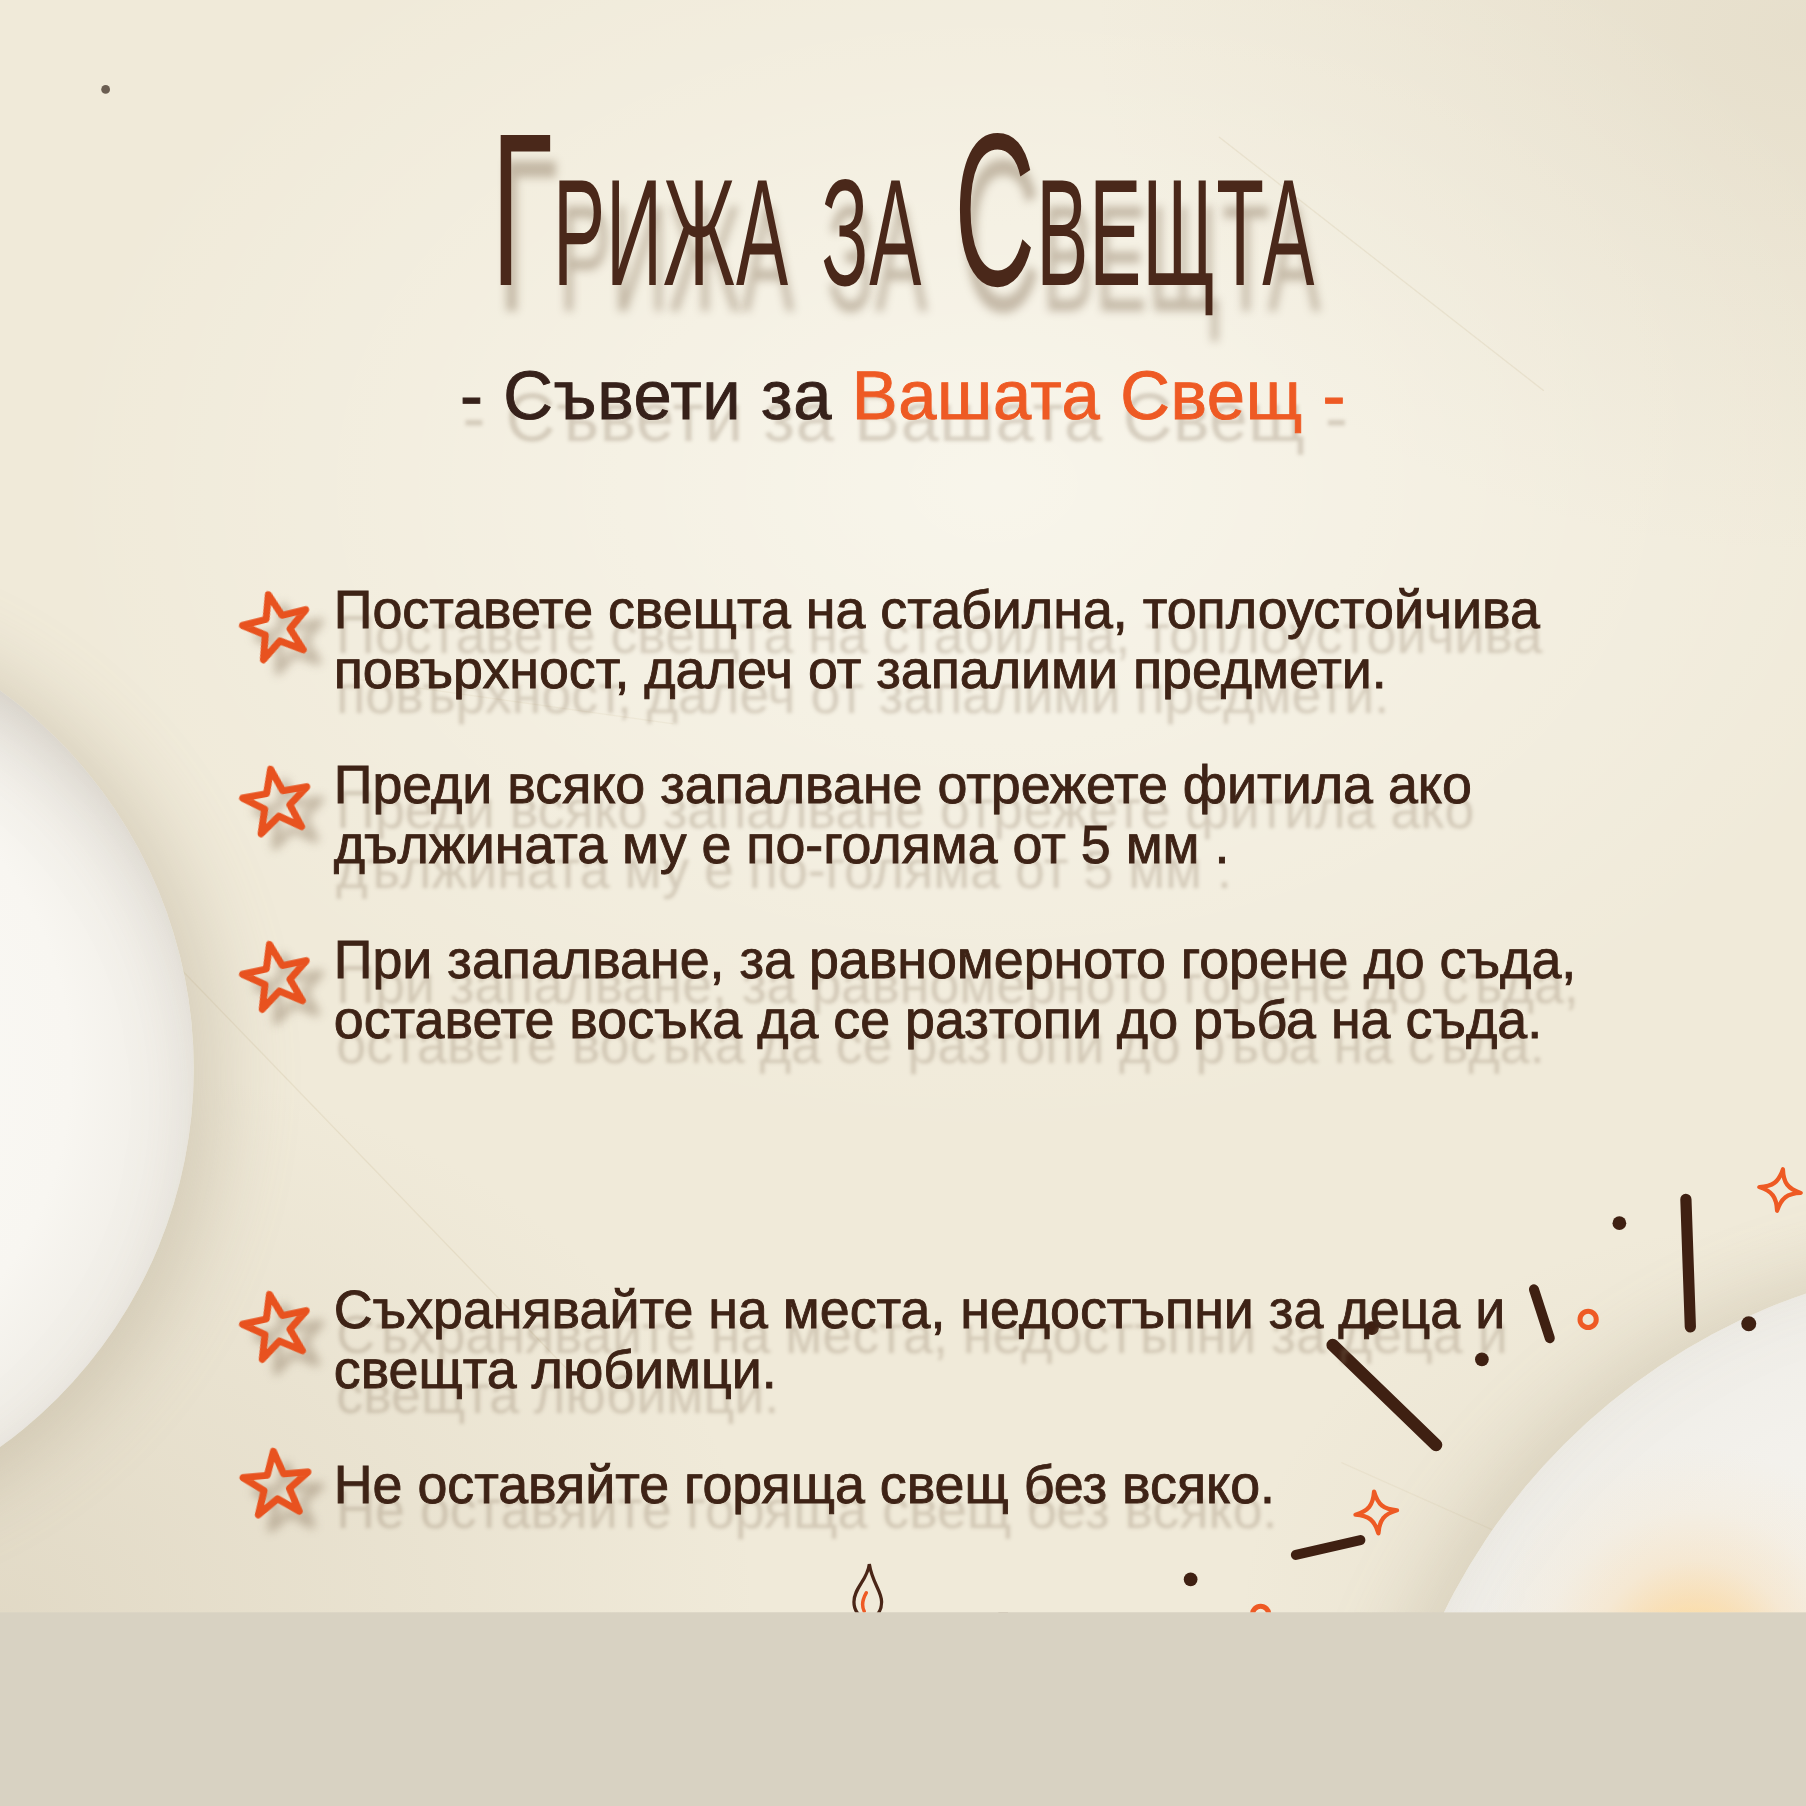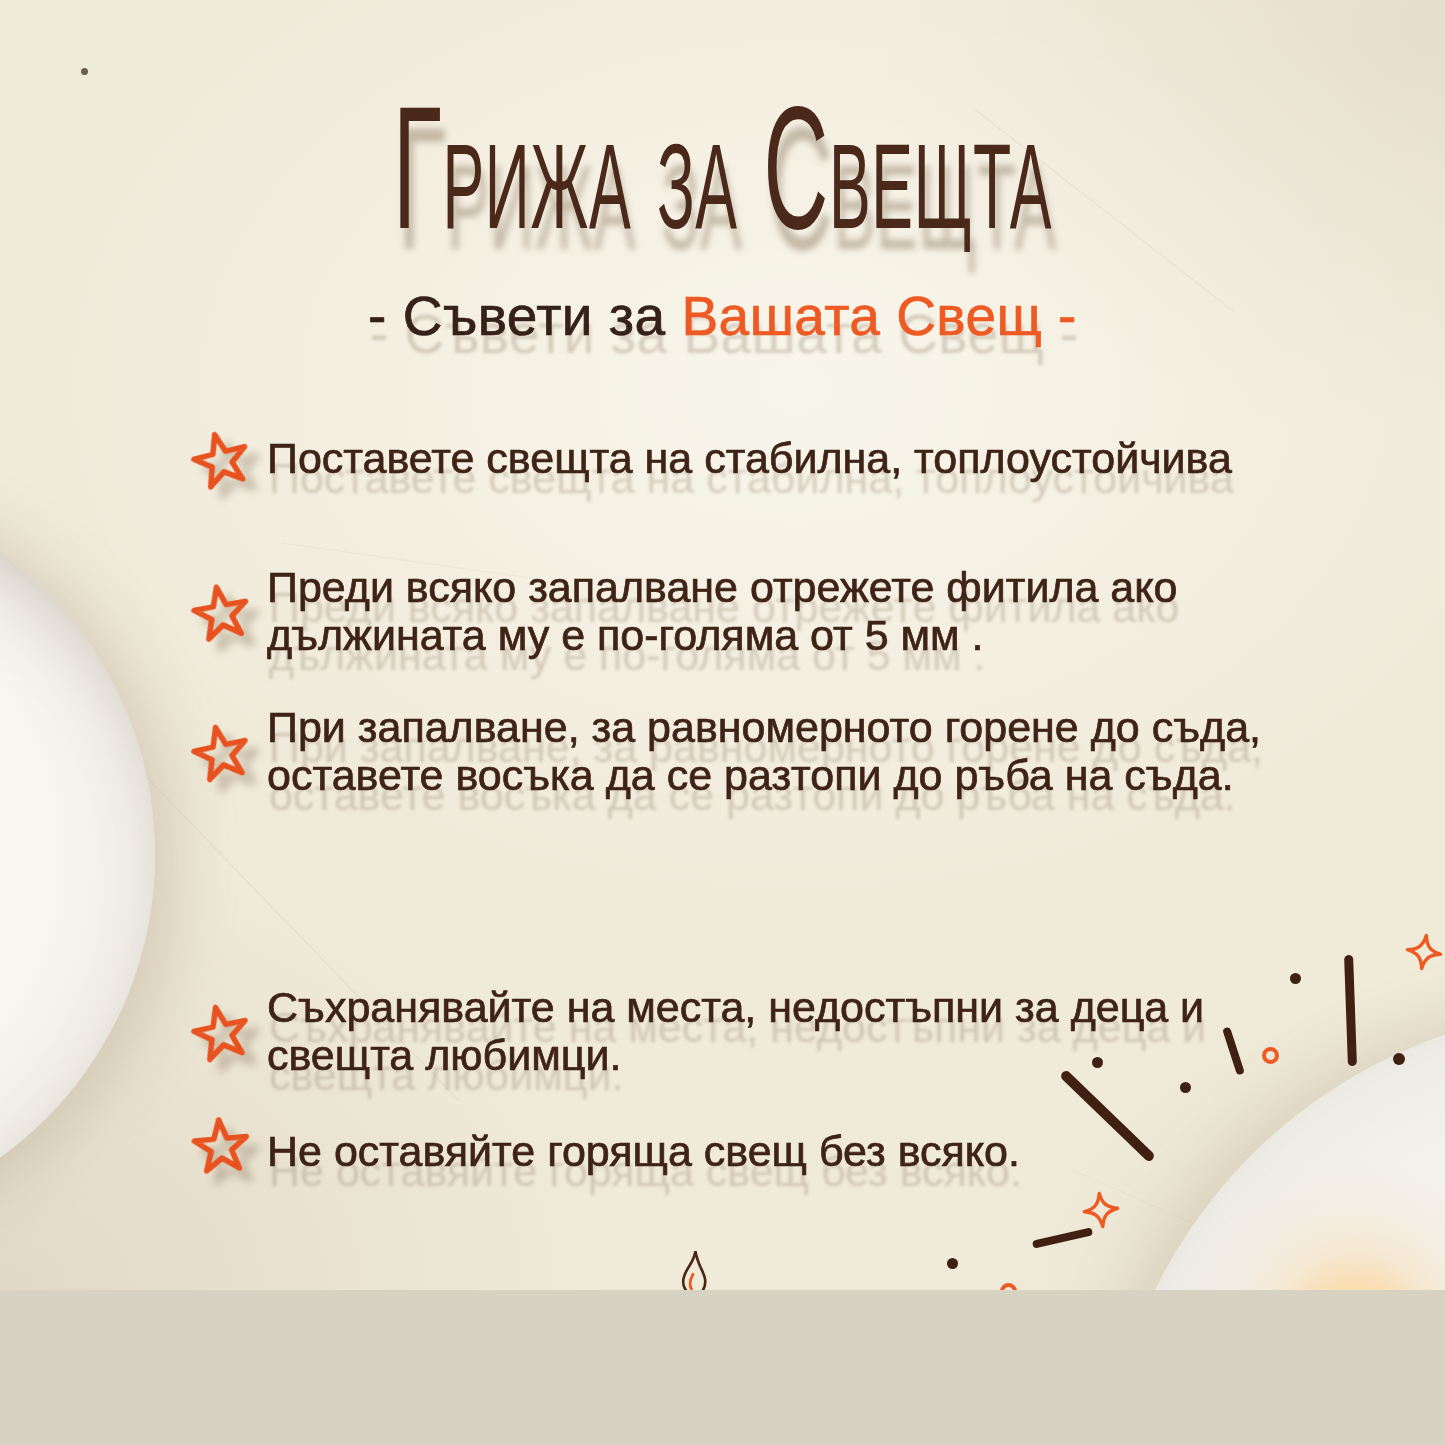--- a/index.html
+++ b/index.html
@@ -27,21 +27,21 @@
     text-shadow:7px 16px 7px rgba(140,120,95,0.45);
   }
   .subtitle{
     position:absolute;top:284px;left:0;width:100%;text-align:center;z-index:3;
     font-size:55px;color:#36211a;letter-spacing:.5px;
     -webkit-text-stroke:.7px #36211a;
     text-shadow:2px 18px 3px rgba(140,120,95,0.30);
   }
   .subtitle .hl{color:#ee5a24;-webkit-text-stroke:.7px #ee5a24;}
   
-  .tip{position:absolute;left:190px;display:flex;align-items:center;z-index:3;}
+  .tip{position:absolute;left:190px;display:flex;align-items:flex-start;z-index:3;margin-top:41px;}
   .tip-star{flex:0 0 auto;width:62px;height:62px;margin-top:8px;
     filter:drop-shadow(9px 12px 4px rgba(135,115,92,0.45));}
   .tip-star svg{width:62px;height:62px;display:block;}
   .tip-text{
     margin-left:15px;width:1040px;
     font-size:43px;line-height:43px;color:#3e2316;
     -webkit-text-stroke:.7px #3e2316;letter-spacing:0;
     text-shadow:2px 20px 3px rgba(140,120,95,0.30);
   }
   .tip-text span{display:block;padding-top:5px;}
@@ -154,20 +154,21 @@
   </div>
 
   <div class="tip" style="top:421px;">
     <div class="tip-star" style="transform:rotate(-14deg);">
       <svg viewBox="0 0 100 100">
           <path d="M50 8 L60.5 38 L92 38.5 L66.5 57.5 L76.5 88 L50 69.5 L23.5 88 L33.5 57.5 L8 38.5 L39.5 38 Z" fill="none" stroke="#e8521f" stroke-width="9" stroke-linejoin="round"></path>
         </svg>
     </div>
     <div class="tip-text">
       <span>Поставете свещта на стабилна, топлоустойчива</span>
+      <span>повърхност, далеч от запалими предмети.</span>
     </div>
   </div>
 
   <div class="tip" style="top:561px;">
     <div class="tip-star" style="transform:rotate(-10deg);">
       <svg viewBox="0 0 100 100">
           <path d="M50 8 L60.5 38 L92 38.5 L66.5 57.5 L76.5 88 L50 69.5 L23.5 88 L33.5 57.5 L8 38.5 L39.5 38 Z" fill="none" stroke="#e8521f" stroke-width="9" stroke-linejoin="round"></path>
         </svg>
     </div>
     <div class="tip-text">

